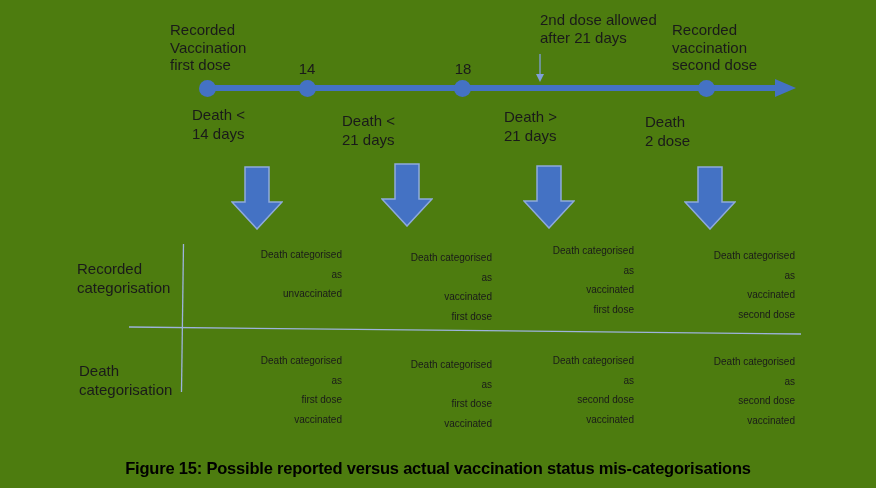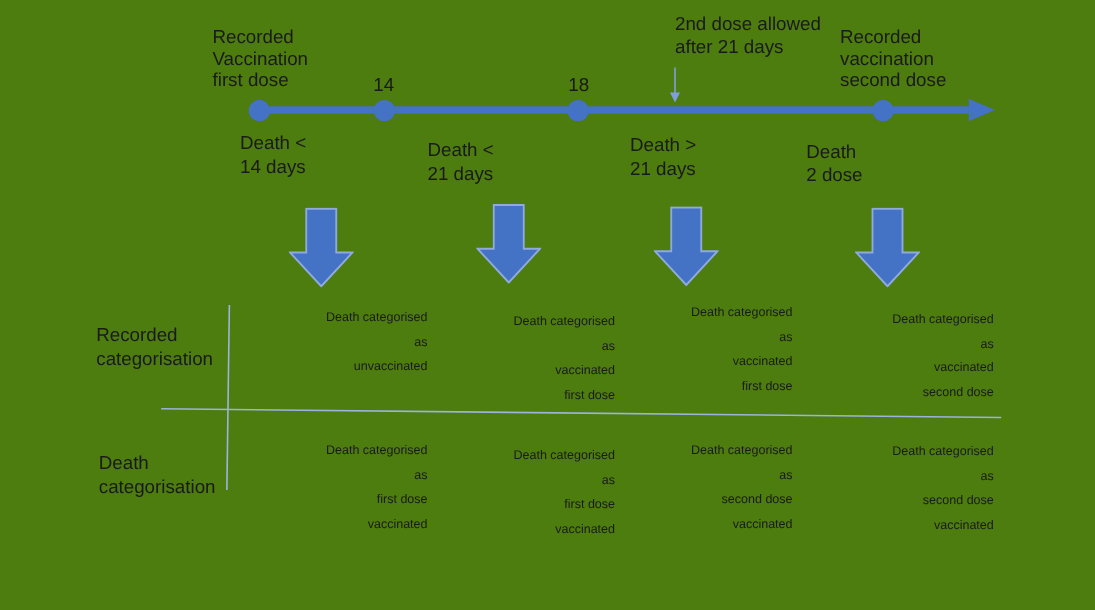--- a/index.html
+++ b/index.html
@@ -110,14 +110,15 @@
 vaccinated</div>
   <div class="cell pre" style="left:464px;top:351px;">Death categorised
 as
 second dose
 vaccinated</div>
   <div class="cell pre" style="left:625px;top:352px;">Death categorised
 as
 second dose
 vaccinated</div>
 
+  <div class="caption">Figure 15: Possible reported versus actual vaccination status mis-categorisations</div>
 
 </div>
 
 </body></html>

